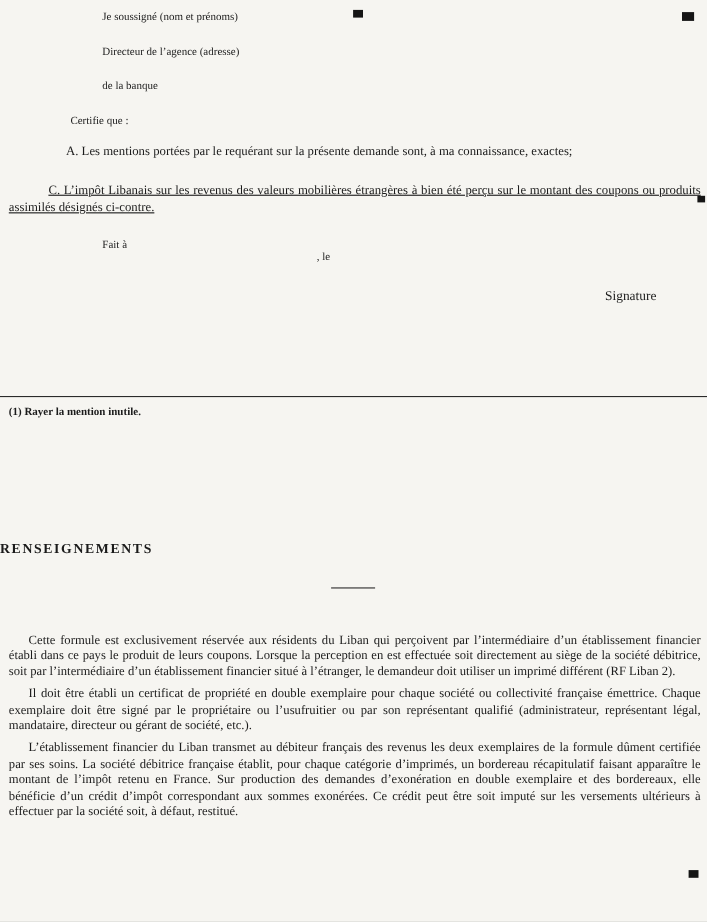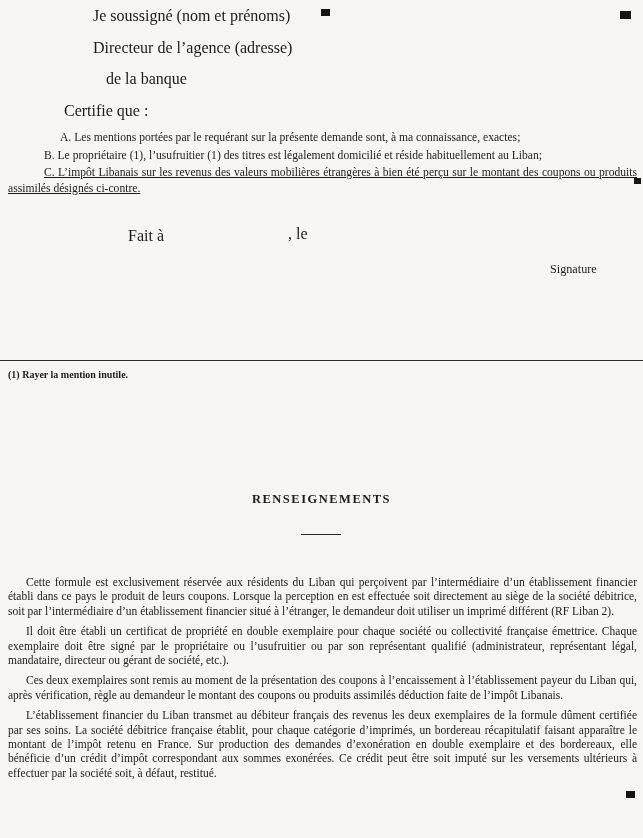--- a/index.html
+++ b/index.html
@@ -10,33 +10,33 @@
   .page{
     position:relative;
     width:643px;
     height:838px;
     margin:0 auto;
     background:#f6f5f1;
     color:#1b1b1b;
     overflow:hidden;
   }
   .abs{position:absolute;}
-  .t{font-size:16px;line-height:15px;white-space:nowrap;}
+  .t{font-size:10px;line-height:15px;white-space:nowrap;}
   .item{font-size:11.6px;line-height:17px;white-space:nowrap;}
   .item-wrap{
     font-size:11.6px;line-height:16px;white-space:normal;
     text-indent:36px;text-align:justify;
   }
   .rule{
     position:absolute;left:0;width:643px;height:0;
     border-top:1px solid #2a2a2a;
   }
   .footnote{font-size:10px;line-height:12px;white-space:nowrap;}
   .section-title{
-    position:absolute;left:0;width:643px;text-align:center;
+    position:absolute;left:0;width:643px;
     font-weight:bold;font-size:12.5px;letter-spacing:1.5px;
   }
   .title-dash{
     position:absolute;left:301px;width:40px;height:0;
     border-top:1.5px solid #2a2a2a;
   }
   .paras{
     position:absolute;left:8px;width:629px;
     font-size:11.5px;line-height:14.4px;text-align:justify;
   }
@@ -54,39 +54,37 @@
 
 <div class="page">
 
   <div class="artifact" style="left:321px;top:9px;width:9px;height:7px;"></div>
   <div class="artifact" style="left:620px;top:11px;width:11px;height:8px;"></div>
   <div class="artifact" style="left:634px;top:178px;width:7px;height:6px;"></div>
   <div class="artifact" style="left:626px;top:791px;width:9px;height:7px;"></div>
 
   <div class="abs t" style="left:93px;top:8px;">Je soussigné (nom et prénoms)</div>
   <div class="abs t" style="left:93px;top:40px;">Directeur de l’agence (adresse)</div>
-  <div class="abs t" style="left:106px;top:71px;">de la banque</div>
+  <div class="abs t" style="left:93px;top:71px;">de la banque</div>
 
   <div class="abs t" style="left:64px;top:103px;">Certifie que :</div>
 
   <div class="abs item" style="left:60px;top:129px;">A. Les mentions portées par le requérant sur la présente demande sont, à ma connaissance, exactes;</div>
-  <div class="abs item" style="left:44px;top:147px;">B. Le propriétaire (1), l’usufruitier (1) des titres est légalement domicilié et réside habituellement au Liban;</div>
   <div class="abs item-wrap" style="left:8px;top:165px;width:629px;text-decoration:underline;">C. L’impôt Libanais sur les revenus des valeurs mobilières étrangères à bien été perçu sur le montant des coupons ou produits assimilés désignés ci-contre.</div>
 
-  <div class="abs t" style="left:93px;top:228px;margin-left:35px;">Fait à</div>
+  <div class="abs t" style="left:93px;top:215px;">Fait à</div>
   <div class="abs t" style="left:288px;top:226px;">, le</div>
   <div class="abs sig" style="left:550px;top:262px;">Signature</div>
 
   <div class="rule" style="top:360px;"></div>
 
   <div class="abs footnote" style="left:8px;top:369px;font-weight:bold;">(1) Rayer la mention inutile.</div>
 
   <div class="section-title" style="top:492px;">RENSEIGNEMENTS</div>
   <div class="title-dash" style="top:534px;"></div>
 
   <div class="paras" style="top:575px;">
     <p>Cette formule est exclusivement réservée aux résidents du Liban qui perçoivent par l’intermédiaire d’un établissement financier établi dans ce pays le produit de leurs coupons. Lorsque la perception en est effectuée soit directement au siège de la société débitrice, soit par l’intermédiaire d’un établissement financier situé à l’étranger, le demandeur doit utiliser un imprimé différent (RF Liban 2).</p>
     <p>Il doit être établi un certificat de propriété en double exemplaire pour chaque société ou collectivité française émettrice. Chaque exemplaire doit être signé par le propriétaire ou l’usufruitier ou par son représentant qualifié (administrateur, représentant légal, mandataire, directeur ou gérant de société, etc.).</p>
-    <p>Ces deux exemplaires sont remis au moment de la présentation des coupons à l’encaissement à l’établissement payeur du Liban qui, après vérification, règle au demandeur le montant des coupons ou produits assimilés déduction faite de l’impôt Libanais.</p>
     <p>L’établissement financier du Liban transmet au débiteur français des revenus les deux exemplaires de la formule dûment certifiée par ses soins. La société débitrice française établit, pour chaque catégorie d’imprimés, un bordereau récapitulatif faisant apparaître le montant de l’impôt retenu en France. Sur production des demandes d’exonération en double exemplaire et des bordereaux, elle bénéficie d’un crédit d’impôt correspondant aux sommes exonérées. Ce crédit peut être soit imputé sur les versements ultérieurs à effectuer par la société soit, à défaut, restitué.</p>
   </div>
 
 </div>
 
 </body></html>

